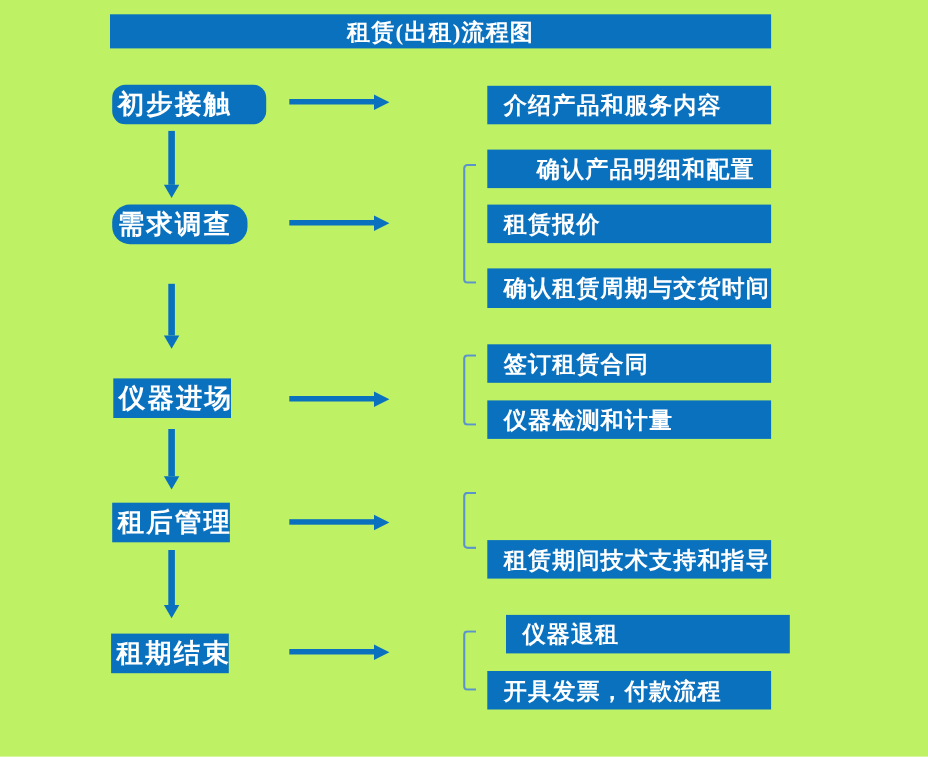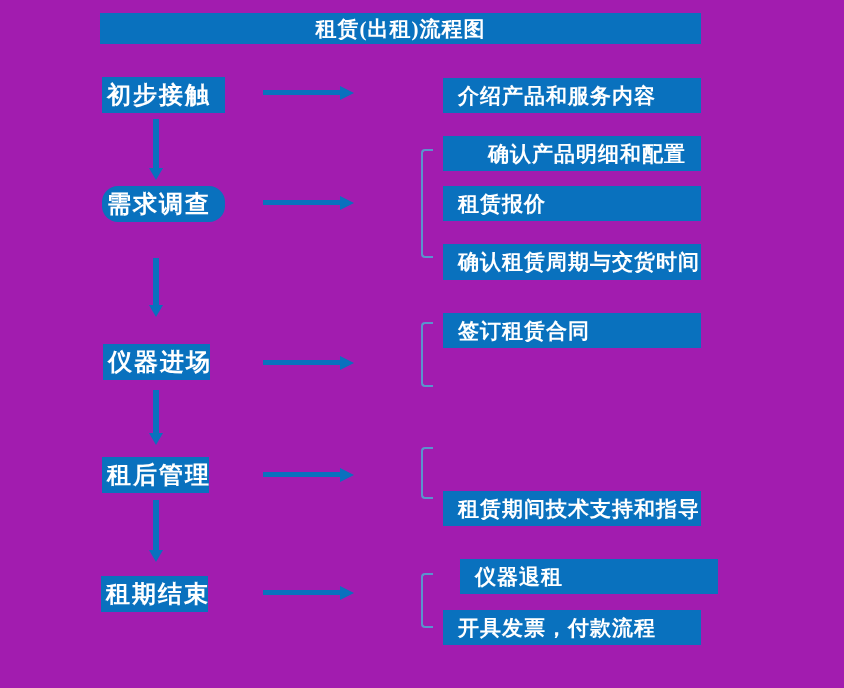--- a/index.html
+++ b/index.html
@@ -5,21 +5,21 @@
   html, body {
     margin: 0;
     padding: 0;
     background: #ffffff;
     font-family: "Liberation Serif", "DejaVu Serif", serif;
   }
   .canvas {
     position: relative;
     width: 844px;
     height: 688px;
-    background: #a21caf;
+    background: #bef264;
     overflow: hidden;
   }
   .box {
     position: absolute;
     background: #0971BE;
     color: #ffffff;
     font-weight: bold;
     display: flex;
     align-items: center;
     box-sizing: border-box;
@@ -91,21 +91,21 @@
     box-sizing: border-box;
   }
 </style>
 </head>
 <body>
 
 <div class="canvas">
 
   <div class="box title-bar">租赁(出租)流程图</div>
 
-  <div class="box stage-box" style="left:102px; top:77px;  width:123px;">初步接触</div>
+  <div class="box stage-box" style="left:102px; top:77px;  width:140px;border-radius:12px;">初步接触</div>
   <div class="box stage-box" style="left:102px; top:186px; width:123px;border-radius:16px;">需求调查</div>
   <div class="box stage-box" style="left:103px; top:344px; width:107px;">仪器进场</div>
   <div class="box stage-box" style="left:102px; top:457px; width:107px;">租后管理</div>
   <div class="box stage-box" style="left:101px; top:576px; width:107px;">租期结束</div>
 
   <div class="v-arrow" style="top:119px; height:49px;"></div>
   <div class="v-arrow" style="top:258px; height:47px;"></div>
   <div class="v-arrow" style="top:390px; height:43px;"></div>
   <div class="v-arrow" style="top:500px; height:50px;"></div>
 
@@ -120,19 +120,20 @@
   <div class="bracket" style="top:447px; height:52px;"></div>
   <div class="bracket" style="top:573px; height:55px;"></div>
 
   <div class="box detail-box" style="top:78px;">介绍产品和服务内容</div>
 
   <div class="box detail-box" style="top:136px;padding-left:45px;">确认产品明细和配置</div>
   <div class="box detail-box" style="top:186px;">租赁报价</div>
   <div class="box detail-box" style="top:244px; height:36px;">确认租赁周期与交货时间</div>
 
   <div class="box detail-box" style="top:313px;">签订租赁合同</div>
+  <div class="box detail-box" style="top:364px;">仪器检测和计量</div>
 
   <div class="box detail-box" style="top:491px;">租赁期间技术支持和指导</div>
 
   <div class="box detail-box" style="top:559px;margin-left:17px;">仪器退租</div>
   <div class="box detail-box" style="top:610px;">开具发票，付款流程</div>
 
 </div>
 
 </body></html>

